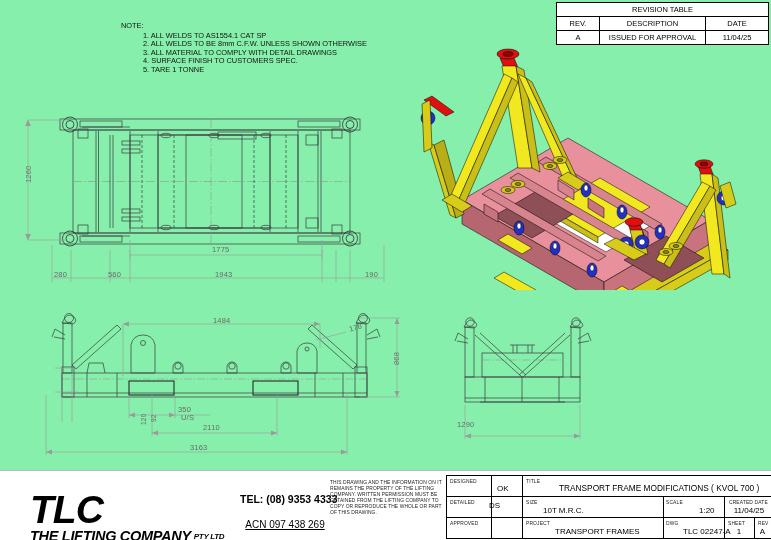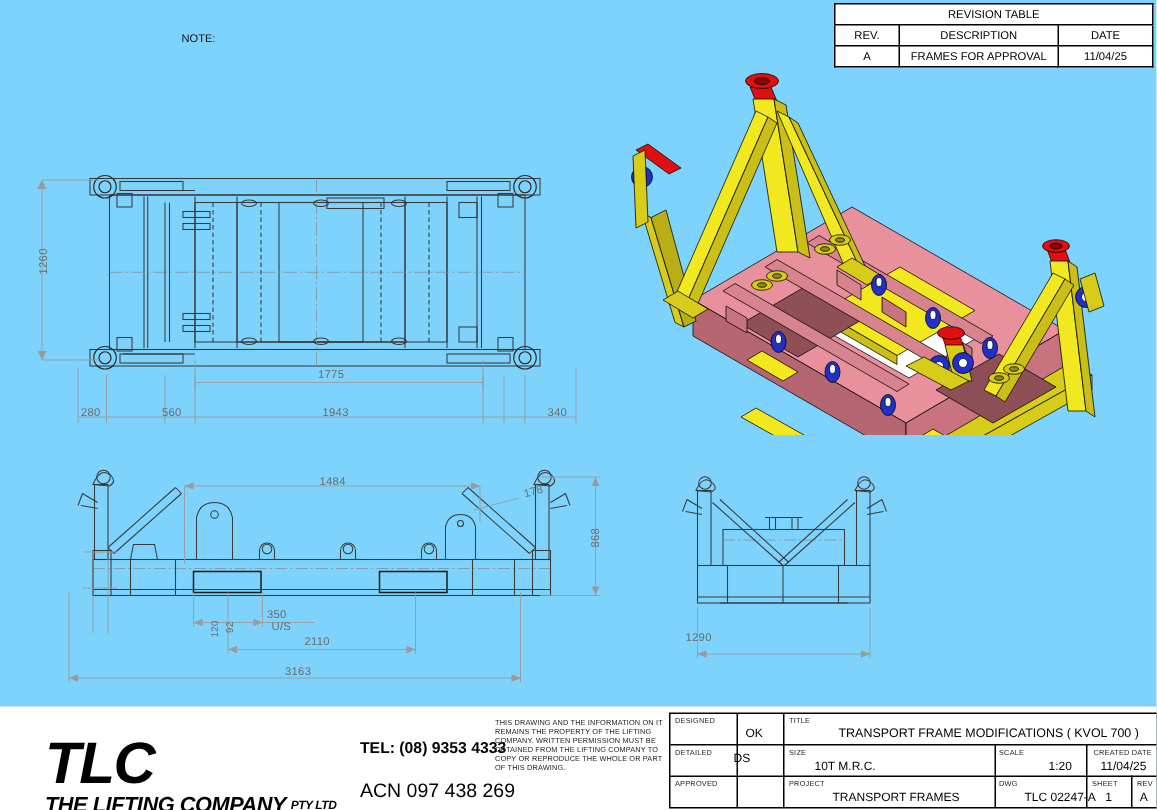--- a/index.html
+++ b/index.html
@@ -1,18 +1,18 @@
 <!DOCTYPE html>
 <html><head>
 <meta charset="utf-8">
 <style>
   html,body{margin:0;padding:0;background:#ffffff;}
   body{width:771px;height:540px;overflow:hidden;position:relative;
        font-family:"Liberation Sans","DejaVu Sans",sans-serif;color:#000;}
-  .sheet{position:absolute;inset:0;background:#7dd3fc;}
+  .sheet{position:absolute;inset:0;background:#86efac;}
 
   
   .abs{position:absolute;}
   .dimtxt{position:absolute;font-size:7.5px;color:#6b6b6b;white-space:nowrap;
           letter-spacing:.2px;}
   .dimtxt.v{transform-origin:0 0;transform:rotate(-90deg);}
 
   
   #revision-table{position:absolute;left:556px;top:2px;width:213px;border:1px solid #000;
       border-collapse:collapse;font-size:7.5px;background:#fff;}
@@ -34,21 +34,21 @@
   #sheet-divider{position:absolute;left:0;top:470px;width:771px;height:1px;background:#b9b9b9;}
 
   
   #title-bar{position:absolute;left:0;top:471px;width:771px;height:69px;background:#fff;}
   #logo-block{position:absolute;left:30px;top:20px;width:230px;text-align:left;font-style:italic;}
   #logo-tlc{font-size:39px;font-weight:bold;letter-spacing:-1px;line-height:38px;}
   #logo-sub{font-size:14.5px;font-weight:bold;letter-spacing:-.3px;line-height:15px;}
   #logo-pty{font-size:8px;font-weight:bold;vertical-align:2px;margin-left:3px;}
   #contact-block{position:absolute;left:240px;top:22px;width:90px;text-align:center;}
   #tel{font-size:10.5px;font-weight:bold;white-space:nowrap;}
-  #acn{font-size:13px;margin-top:14px;white-space:nowrap;}
+  #acn{font-size:10px;margin-top:14px;white-space:nowrap;text-decoration:underline;}
   #disclaimer{position:absolute;left:330px;top:9px;width:112px;font-size:4.9px;
       line-height:6.1px;color:#222;letter-spacing:.1px;}
 
   #title-table{position:absolute;left:446px;top:4px;width:324px;height:62px;
       border:1px solid #000;}
   #title-table .vline{position:absolute;width:1px;background:#000;}
   #title-table .hline{position:absolute;height:1px;background:#000;}
   .lbl{position:absolute;font-size:4.9px;color:#222;letter-spacing:.15px;}
   .val{position:absolute;font-size:8px;color:#000;white-space:nowrap;}
   .val.c{text-align:center;}
@@ -63,28 +63,35 @@
         <tr class="title-row">
       <td colspan="3">REVISION TABLE</td>
     </tr>
     <tr>
       <td class="hdr" style="width:38px">REV.</td>
       <td class="hdr">DESCRIPTION</td>
       <td class="hdr" style="width:58px">DATE</td>
     </tr>
     <tr>
       <td>A</td>
-      <td>FRAMES FOR APPROVAL</td>
+      <td>ISSUED FOR APPROVAL</td>
       <td>11/04/25</td>
     </tr>
   </tbody>
     </table>
 
   <div id="notes">
     <div class="nt-head">NOTE:</div>
+    <ol>
+      <li>1.  ALL WELDS TO AS1554.1 CAT SP</li>
+      <li>2.  ALL WELDS TO BE 8mm C.F.W. UNLESS SHOWN OTHERWISE</li>
+      <li>3.  ALL MATERIAL TO COMPLY WITH DETAIL DRAWINGS</li>
+      <li>4.  SURFACE FINISH TO CUSTOMERS SPEC.</li>
+      <li>5.  TARE 1 TONNE</li>
+    </ol>
   </div>
 
   <div id="drawing-area">
 
     <svg class="abs" style="left:18px;top:105px;" width="385" height="180" viewBox="0 0 385 180">
       <g fill="none" stroke="#3a3a3a" stroke-width="0.7">
 
         <rect x="42" y="14" width="300" height="11"></rect>
         <rect x="42" y="128" width="300" height="11"></rect>
 
@@ -183,21 +190,21 @@
       <g fill="#9a9a9a">
         <polygon points="28,20 31,26 25,26"></polygon>
         <polygon points="28,140 31,134 25,134"></polygon>
       </g>
     </svg>
     <div class="dimtxt v" style="left:24px;top:183px;">1260</div>
     <div class="dimtxt" style="left:212px;top:245px;">1775</div>
     <div class="dimtxt" style="left:54px;top:270px;">280</div>
     <div class="dimtxt" style="left:108px;top:270px;">560</div>
     <div class="dimtxt" style="left:215px;top:270px;">1943</div>
-    <div class="dimtxt" style="left:365px;top:270px;">340</div>
+    <div class="dimtxt" style="left:365px;top:270px;">190</div>
 
     <svg class="abs" style="left:25px;top:305px;" width="385" height="160" viewBox="0 0 385 160">
       <g fill="none" stroke="#3a3a3a" stroke-width="0.7">
 
         <rect x="37" y="68" width="305" height="24"></rect>
         <line x1="37" y1="74" x2="342" y2="74" stroke="#8a8a8a" stroke-width="0.5" stroke-dasharray="8,2,1.5,2"></line>
 
         <rect x="37" y="62" width="12" height="30"></rect>
         <rect x="330" y="62" width="12" height="30"></rect>
 

